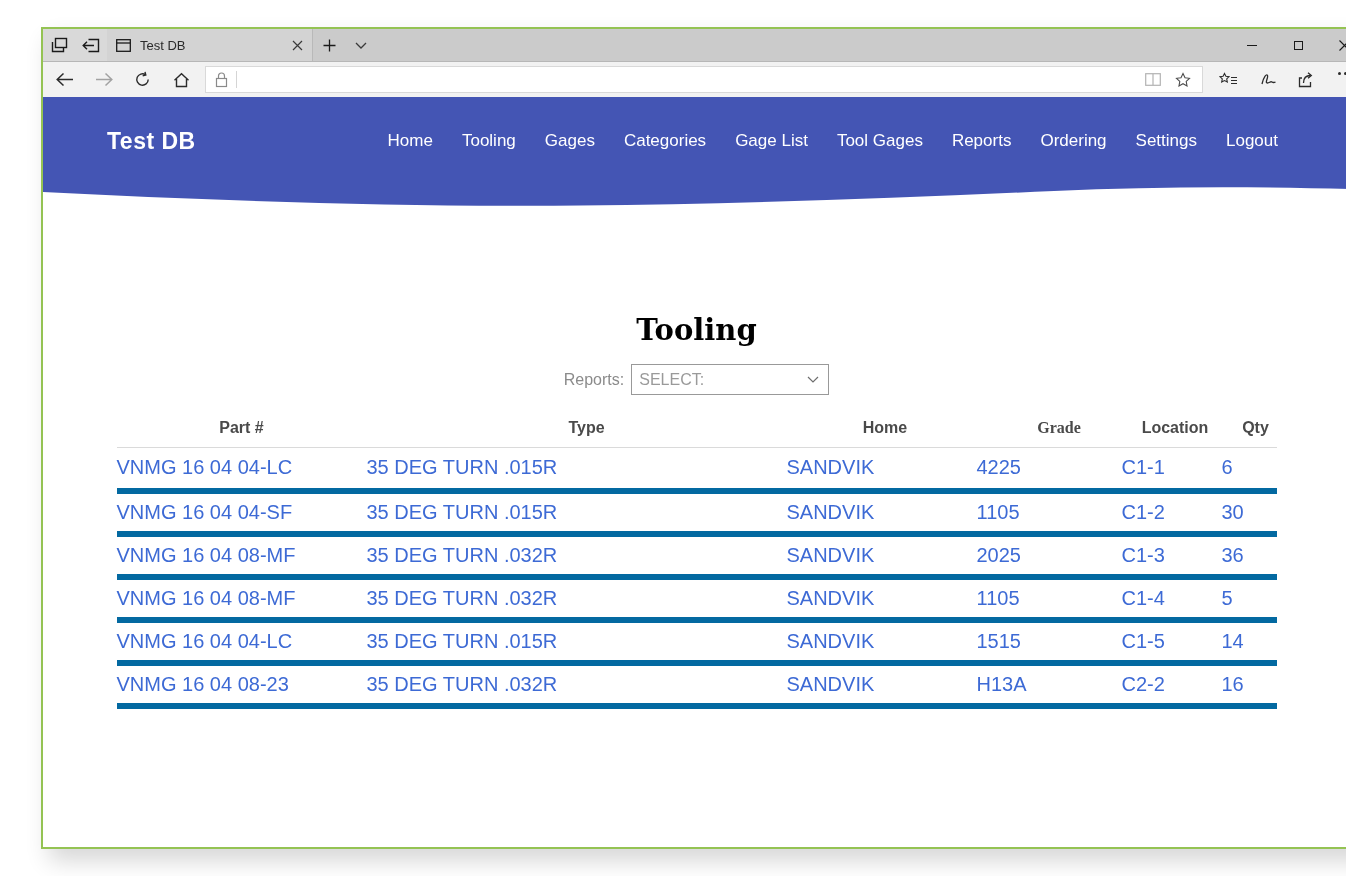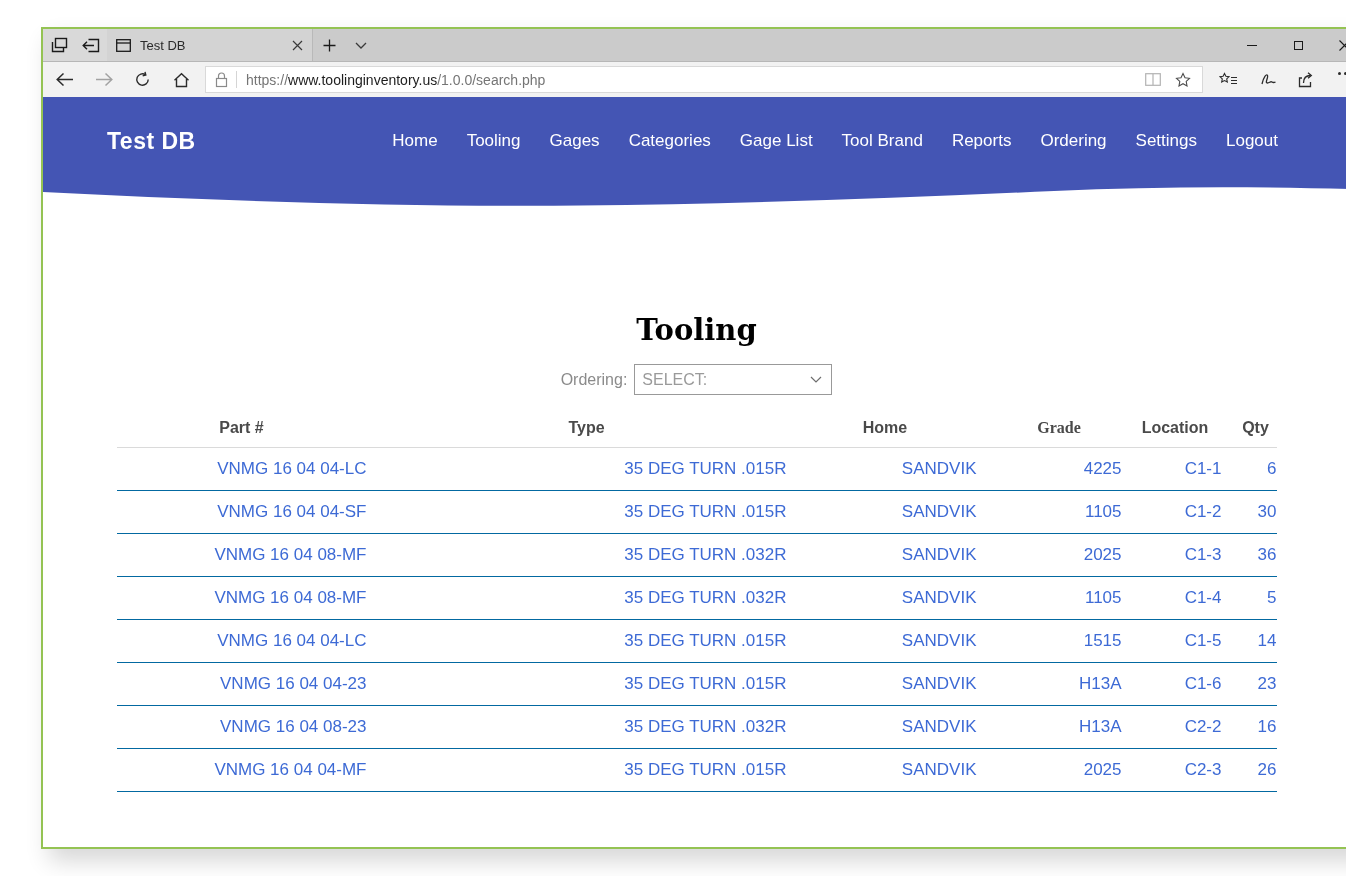--- a/index.html
+++ b/index.html
@@ -59,21 +59,21 @@
 
   .table-wrap { width:1160px; margin:16px auto 0; }
   table { width:100%; border-collapse:collapse; table-layout:fixed; }
   th { text-align:center; font-size:16px; font-weight:bold; color:#4a4a4a; padding:8px 0 10px 0; border-bottom:1px solid #dadada; }
   th:nth-child(1){ width:250px; }
   th:nth-child(2){ width:420px; padding-left:20px; }
   th:nth-child(3){ width:190px; padding-left:7px; }
   th:nth-child(4){ width:145px; padding-left:20px;font-family:Liberation Serif, serif; }
   th:nth-child(5){ width:100px; padding-left:7px; }
   th:nth-child(6){ width:55px;  padding-left:13px; }
-  td { text-align:right; font-size:17px; color:var(--link-blue,#3d6ad5); height:43px; border-bottom:1px solid #0369a1; cursor:pointer; white-space:nowrap; }
+  td { text-align:left; font-size:20px; color:var(--link-blue,#3d6ad5); height:43px; border-bottom:6px solid #0369a1; cursor:pointer; white-space:nowrap; }
 
   svg { display:block; }
 </style>
 </head>
 <body>
 
 <div class="window">
 
   <div class="tabbar">
     <div class="tabbar-left">
@@ -172,21 +172,20 @@
     </div>
 
     <div class="addressbar">
       <span>
         <svg width="13" height="16" viewBox="0 0 13 16">
             <rect x="1.5" y="6.5" width="10" height="8" fill="none" stroke="#8a8a8a" stroke-width="1.2"></rect>
             <path d="M3.5 6.5 V4 a3 3 0 0 1 6 0 V6.5" fill="none" stroke="#8a8a8a" stroke-width="1.2"></path>
           </svg>
       </span>
       <span class="addr-sep"></span>
-      <span class="url"><span>https://</span><span class="domain">www.toolinginventory.us</span><span>/1.0.0/search.php</span></span>
       <span class="addr-spacer"></span>
       <span class="addr-icon">
         <svg width="16" height="13" viewBox="0 0 16 13">
             <rect x="0.7" y="0.7" width="14.6" height="11.6" fill="none" stroke="#b3b3b3" stroke-width="1.2"></rect>
             <line x1="8" y1="0.7" x2="8" y2="12.3" stroke="#b3b3b3" stroke-width="1.2"></line>
           </svg>
       </span>
       <span class="addr-icon">
         <svg width="16" height="16" viewBox="0 0 16 16">
             <path d="M8 1.6 L10 5.7 L14.5 6.3 L11.2 9.4 L12 13.9 L8 11.7 L4 13.9 L4.8 9.4 L1.5 6.3 L6 5.7 Z" fill="none" stroke="#4c4c4c" stroke-width="1.1"></path>
@@ -249,35 +248,35 @@
 
       <div class="site-header">
         <div class="brand">Test DB</div>
         <div class="menu">
 
         <div class="menu-item">Home</div>
             <div class="menu-item">Tooling</div>
             <div class="menu-item">Gages</div>
             <div class="menu-item">Categories</div>
             <div class="menu-item">Gage List</div>
-            <div class="menu-item">Tool Brand</div>
+            <div class="menu-item">Tool Gages</div>
             <div class="menu-item">Reports</div>
             <div class="menu-item">Ordering</div>
             <div class="menu-item">Settings</div>
             <div class="menu-item">Logout</div>
           </div>
       </div>
       <svg class="wave" viewBox="0 0 1267 28" preserveAspectRatio="none">
         <path d="M0,0 H1267 V4 C1180,1.5 1080,1 980,6 C830,13 680,19 520,20.5 C360,22 170,16 0,7 Z" style="fill:var(--header-blue,#4455b4)"></path>
       </svg>
 
       <h1 class="page-title">Tooling</h1>
 
       <div class="category-row">
-        <span>Ordering:</span>
+        <span>Reports:</span>
         <span class="select-box">
           <span>SELECT:</span>
           <svg width="12" height="7" viewBox="0 0 12 7">
               <path d="M1 1 L6 6 L11 1" fill="none" stroke="#6e6e6e" stroke-width="1.2"></path>
             </svg>
         </span>
       </div>
 
       <div class="table-wrap">
         <table>
@@ -328,42 +327,26 @@
             </tr>
               <tr>
               <td>VNMG 16 04 04-LC</td>
               <td>35 DEG TURN .015R</td>
               <td>SANDVIK</td>
               <td>1515</td>
               <td>C1-5</td>
               <td>14</td>
             </tr>
               <tr>
-              <td>VNMG 16 04 04-23</td>
-              <td>35 DEG TURN .015R</td>
-              <td>SANDVIK</td>
-              <td>H13A</td>
-              <td>C1-6</td>
-              <td>23</td>
-            </tr>
-              <tr>
               <td>VNMG 16 04 08-23</td>
               <td>35 DEG TURN .032R</td>
               <td>SANDVIK</td>
               <td>H13A</td>
               <td>C2-2</td>
               <td>16</td>
             </tr>
-              <tr>
-              <td>VNMG 16 04 04-MF</td>
-              <td>35 DEG TURN .015R</td>
-              <td>SANDVIK</td>
-              <td>2025</td>
-              <td>C2-3</td>
-              <td>26</td>
-            </tr>
             </tbody>
         </table>
       </div>
 
     </div>
   </div>
 </div>
 
 </body></html>

